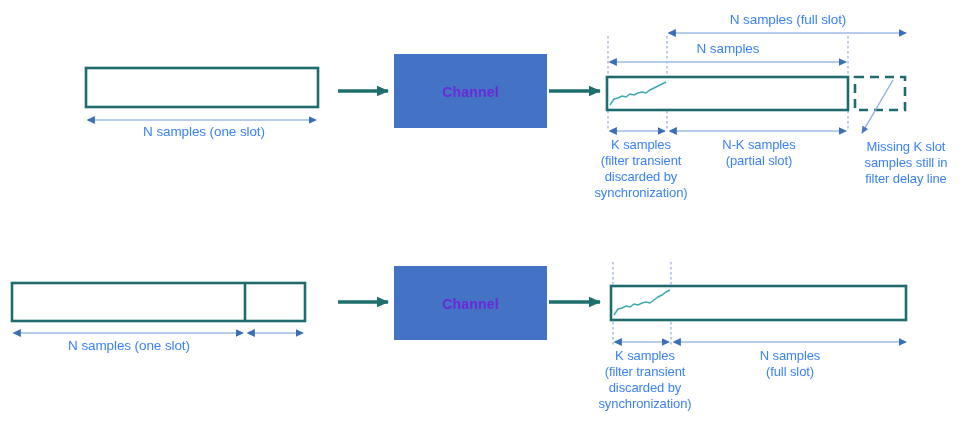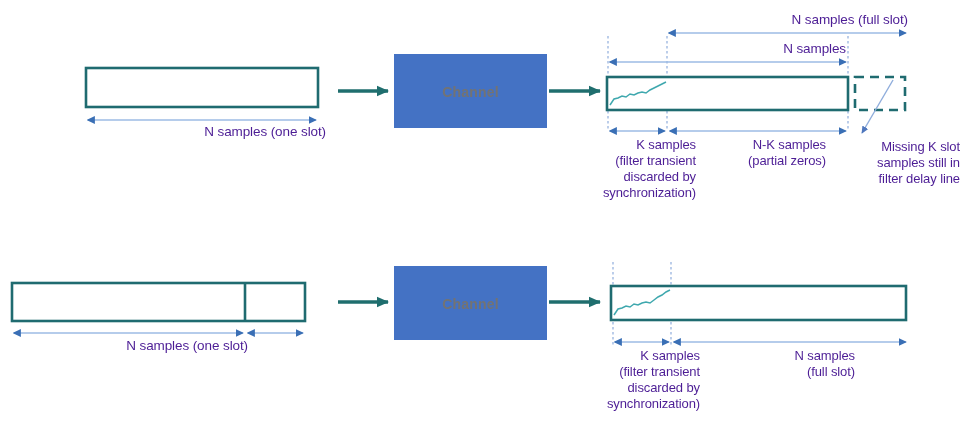--- a/index.html
+++ b/index.html
@@ -19,34 +19,34 @@
   }
   svg.layer {
     position: absolute;
     left: 0;
     top: 0;
     width: 960px;
     height: 430px;
   }
   .lbl {
     position: absolute;
-    color: #4c1d95;
+    color: #3b82f6;
     font-size: 13.5px;
     line-height: 16.5px;
-    text-align: right;
+    text-align: center;
     white-space: pre;
     letter-spacing: -0.1px;
   }
   .lbl-small {
     font-size: 13px;
     line-height: 16px;
   }
   .chan-label {
     position: absolute;
-    color: #737373;
+    color: #6d28d9;
     font-size: 14px;
     font-weight: bold;
     text-align: center;
     letter-spacing: 0.2px;
   }
 </style>
 </head>
 <body>
 
 <div id="canvas">
@@ -180,21 +180,21 @@
   <div class="lbl" style="left:668px; top:12px; width:240px;">N samples (full slot)</div>
 
   <div class="lbl" style="left:610px; top:41px; width:236px;">N samples</div>
 
   <div class="lbl lbl-small" style="left:586px; top:137px; width:110px;">K samples
 (filter transient
 discarded by
 synchronization)</div>
 
   <div class="lbl lbl-small" style="left:692px; top:137px; width:134px;">N-K samples
-(partial zeros)</div>
+(partial slot)</div>
 
   <div class="lbl lbl-small" style="left:852px; top:139px; width:108px;">Missing K slot
 samples still in
 filter delay line</div>
 
   <div class="chan-label" style="left:394px; top:296px; width:153px;">Channel</div>
 
   <div class="lbl" style="left:10px; top:338px; width:238px;">N samples (one slot)</div>
 
 

